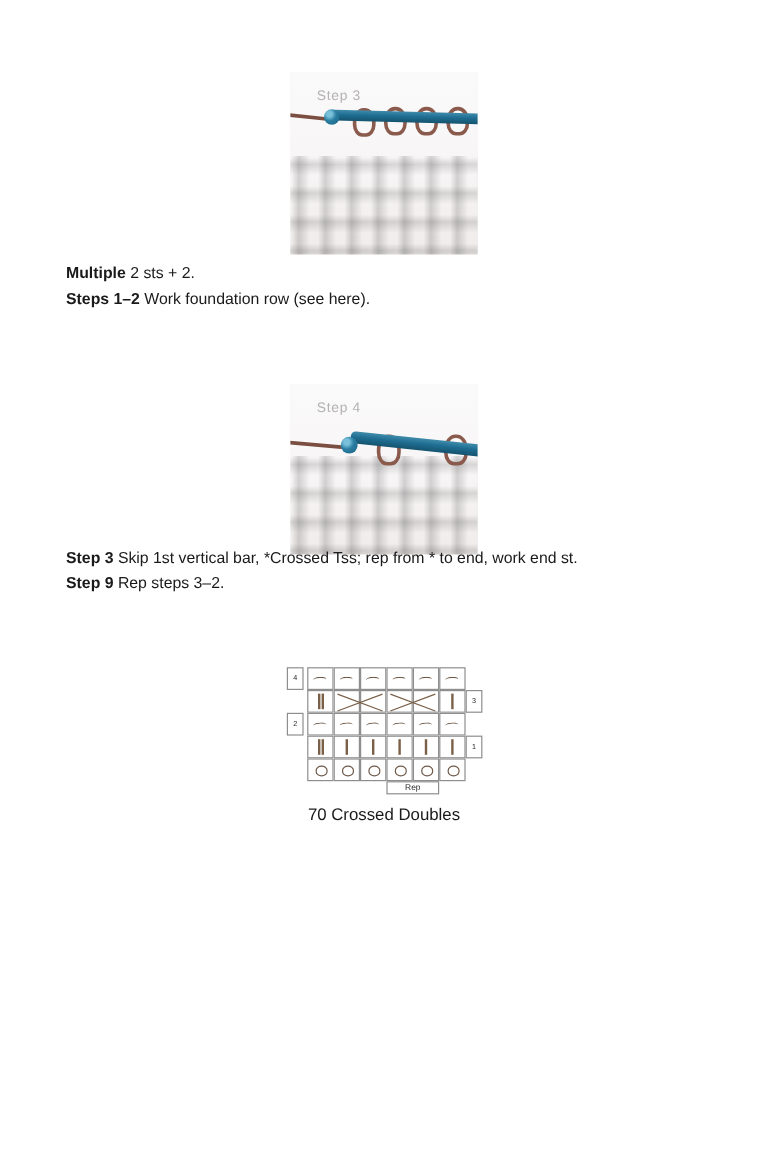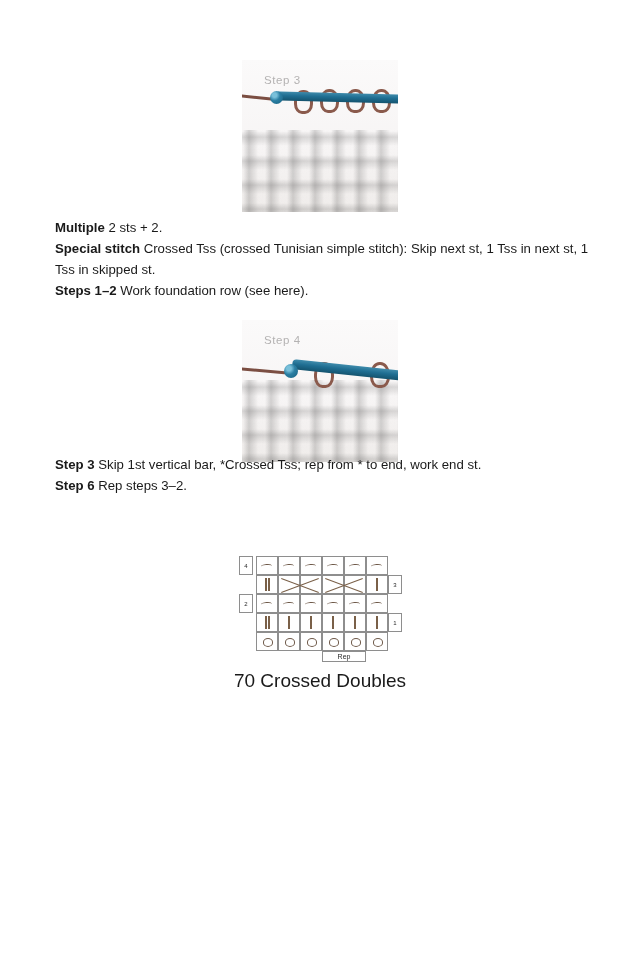--- a/index.html
+++ b/index.html
@@ -213,21 +213,21 @@
     align-items: center;
     justify-content: center;
   }
 
   #chart-title {
     position: absolute;
     left: 0;
     right: 0;
     top: 670px;
     text-align: center;
-    font-size: 19px;
+    font-size: 14px;
     color: #1a1a1a;
   }
 </style>
 </head>
 <body>
 
 <div class="photo" id="photo-step3">
   <div class="photo-bg"></div>
 
   <div class="fabric" style="top:46%;">
@@ -242,21 +242,20 @@
   <div class="loop" style="left:130px; top:29px; width:13px; height:18px;"></div>
 
   <div class="hook" style="left:34px; top:33px; width:128px; height:9px; transform:rotate(1.5deg);"></div>
   <div class="hook-tip" style="left:28px; top:31px; width:13px; height:13px;"></div>
 
   <div class="photo-label">Step 3</div>
 </div>
 
 <div class="text-block" id="text-block-1">
   <p><span class="lbl">Multiple</span><span> 2 sts + 2.</span></p>
-  <p><span class="lbl">Special stitch</span><span> Crossed Tss (crossed Tunisian simple stitch): Skip next st, 1 Tss in next st, 1 Tss in skipped st.</span></p>
   <p><span class="lbl">Steps 1–2</span><span> Work foundation row (see here).</span></p>
 </div>
 
 <div class="photo" id="photo-step4">
   <div class="photo-bg"></div>
 
   <div class="fabric" style="top:42%;">
     <div class="stitch-rows"></div>
   </div>
 
@@ -266,21 +265,21 @@
   <div class="loop" style="left:128px; top:42px; width:14px; height:20px;"></div>
 
   <div class="hook" style="left:50px; top:45px; width:112px; height:10px; transform:rotate(6deg);"></div>
   <div class="hook-tip" style="left:42px; top:44px; width:14px; height:14px;"></div>
 
   <div class="photo-label">Step 4</div>
 </div>
 
 <div class="text-block" id="text-block-2">
   <p><span class="lbl">Step 3</span><span> Skip 1st vertical bar, *Crossed Tss; rep from * to end, work end st.</span></p>
-  <p><span class="lbl">Step 6</span><span> Rep steps 3–2.</span></p>
+  <p><span class="lbl">Step 9</span><span> Rep steps 3–2.</span></p>
 </div>
 
 <div id="stitch-chart">
   <div class="chart-grid" id="chart-grid">
       <div class="rowlabel" style="left: 0px; top: 0px; width: 14px; height: 19px;">4</div>
       <div class="cell" style="left: 17px; top: 0px; width: 22px; height: 19px;">
         <div class="sym sym-tss"></div>
       </div>
       <div class="cell" style="left: 39px; top: 0px; width: 22px; height: 19px;">
         <div class="sym sym-tss"></div>

